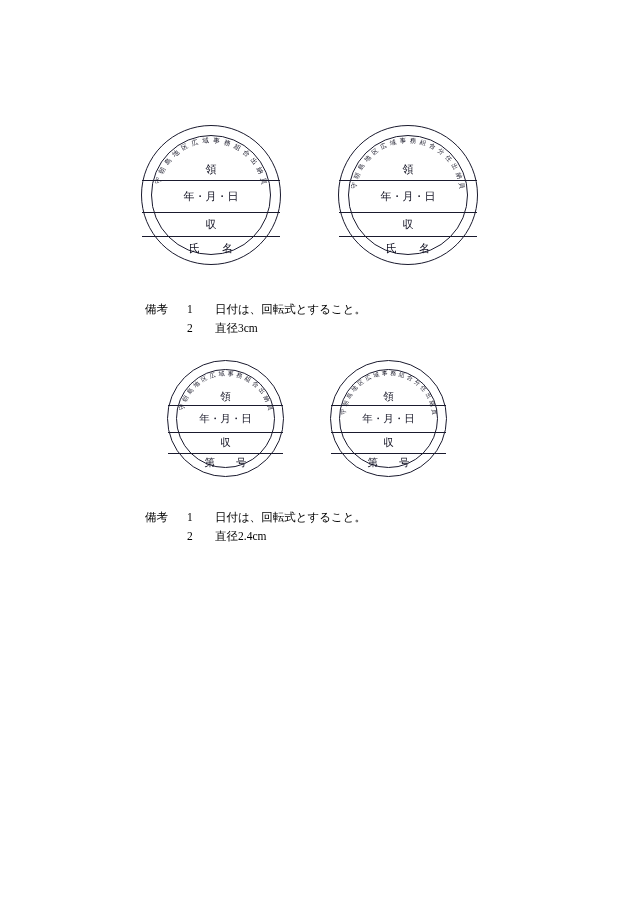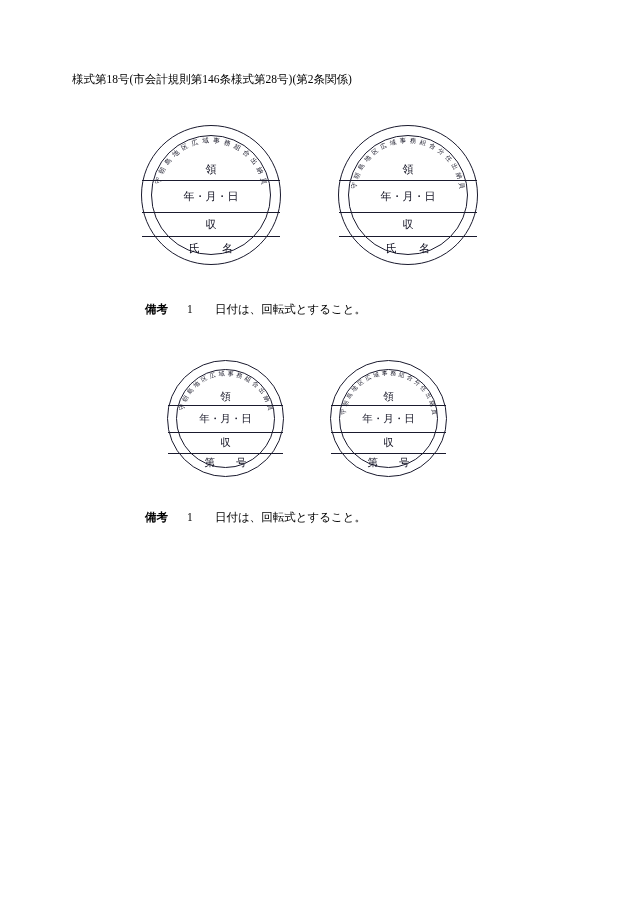--- a/index.html
+++ b/index.html
@@ -102,36 +102,34 @@
   
   .note {
     position: absolute;
     font-size: 11.5px;
     line-height: 19px;
     white-space: nowrap;
   }
   .note .lbl {
     display: inline-block;
     width: 42px;
-    font-weight: bold;
   }
   .note .num {
     display: inline-block;
     width: 28px;
   }
   .note-row2 {
     margin-left: 42px;
   }
 </style>
 </head>
 <body>
 
 <div class="page">
 
-  <div class="doc-title">様式第18号(市会計規則第146条様式第28号)(第2条関係)</div>
 
 
   <div class="seal" id="seal-top-left" style="left:141px; top:125px; width:140px; height:140px;">
     <div class="inner-ring" style="left:9px; top:9px; right:9px; bottom:9px;"></div>
     <div class="arc">
         <span style="font-size: 6.6px; transform: translate(-52.16px, -13.9762px) rotate(-75deg) translate(-50%, -50%);">守</span>
         <span style="font-size: 6.6px; transform: translate(-48.3103px, -24.1271px) rotate(-63.4615deg) translate(-50%, -50%);">朝</span>
         <span style="font-size: 6.6px; transform: translate(-42.5079px, -33.3028px) rotate(-51.9231deg) translate(-50%, -50%);">島</span>
         <span style="font-size: 6.6px; transform: translate(-34.9874px, -41.1325px) rotate(-40.3846deg) translate(-50%, -50%);">地</span>
         <span style="font-size: 6.6px; transform: translate(-26.0528px, -47.2996px) rotate(-28.8462deg) translate(-50%, -50%);">区</span>
@@ -180,20 +178,23 @@
     <div class="ctext" style="top:38px;">領</div>
     <div class="ctext" style="top:65px;">年・月・日</div>
     <div class="ctext" style="top:93px;">収</div>
     <div class="ctext" style="top:117px;">氏　　名</div>
   </div>
 
   <div class="note" style="left:145px; top:300px;">
     <div>
       <span class="lbl">備考</span><span class="num">1</span><span>日付は、回転式とすること。</span>
     </div>
+    <div class="note-row2">
+      <span class="num">2</span><span>直径3cm</span>
+    </div>
   </div>
 
   <div class="seal" id="seal-bottom-left" style="left:167px; top:360px; width:117px; height:117px;">
     <div class="inner-ring" style="left:8px; top:8px; right:8px; bottom:8px;"></div>
     <div class="arc">
         <span style="font-size: 6px; transform: translate(-43.4667px, -11.6469px) rotate(-75deg) translate(-50%, -50%);">守</span>
         <span style="font-size: 6px; transform: translate(-40.2586px, -20.1059px) rotate(-63.4615deg) translate(-50%, -50%);">朝</span>
         <span style="font-size: 6px; transform: translate(-35.4233px, -27.7523px) rotate(-51.9231deg) translate(-50%, -50%);">島</span>
         <span style="font-size: 6px; transform: translate(-29.1562px, -34.2771px) rotate(-40.3846deg) translate(-50%, -50%);">地</span>
         <span style="font-size: 6px; transform: translate(-21.7107px, -39.4163px) rotate(-28.8462deg) translate(-50%, -50%);">区</span>
@@ -242,15 +243,18 @@
     <div class="ctext small" style="top:31px;">領</div>
     <div class="ctext small" style="top:53px;">年・月・日</div>
     <div class="ctext small" style="top:77px;">収</div>
     <div class="ctext small" style="top:97px;">第　　号</div>
   </div>
 
   <div class="note" style="left:145px; top:508px;">
     <div>
       <span class="lbl">備考</span><span class="num">1</span><span>日付は、回転式とすること。</span>
     </div>
+    <div class="note-row2">
+      <span class="num">2</span><span>直径2.4cm</span>
+    </div>
   </div>
 
 </div>
 
 </body></html>

